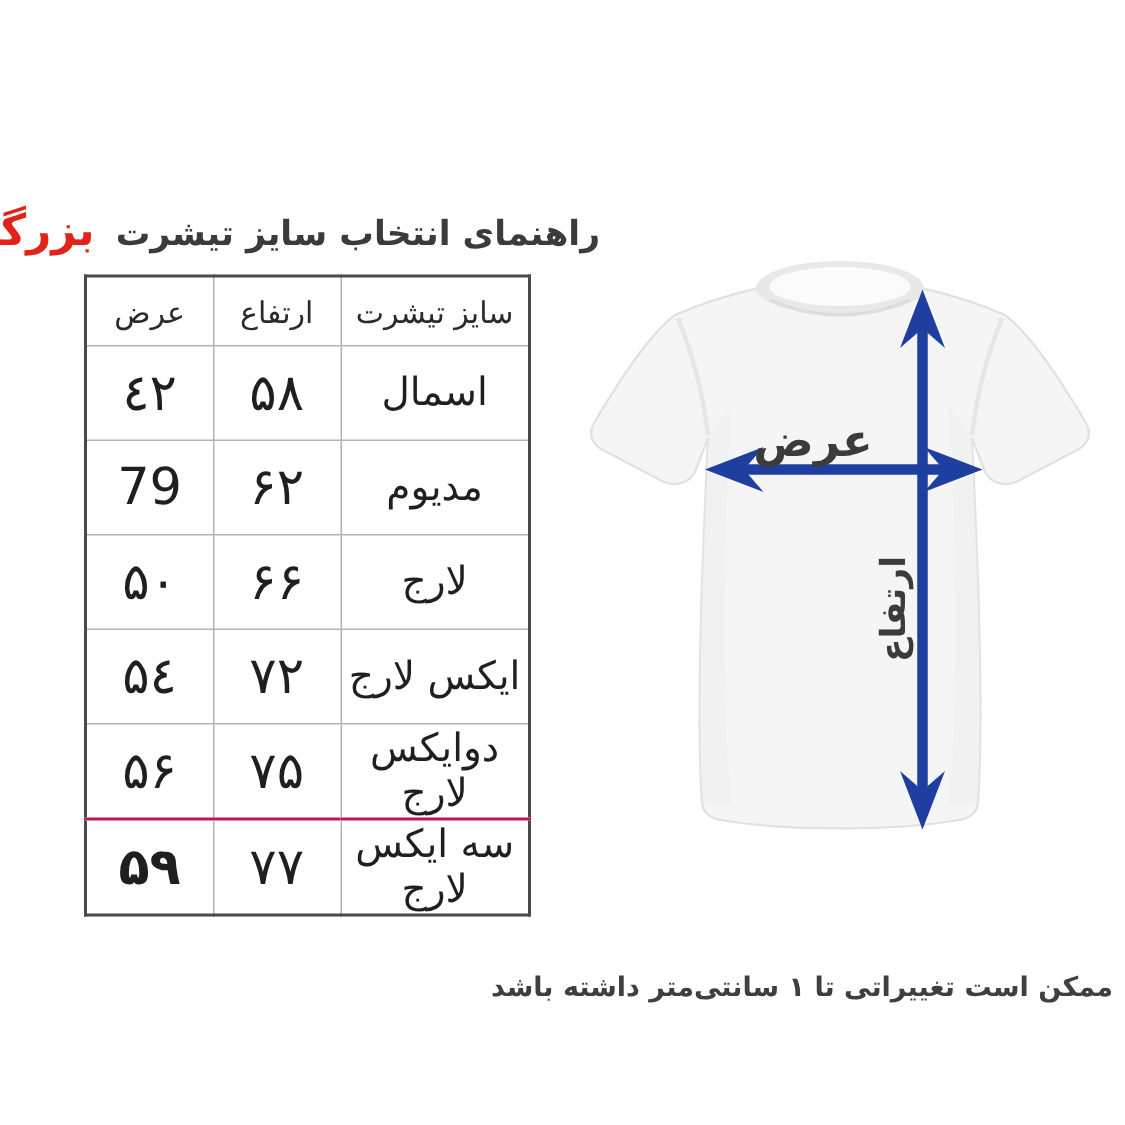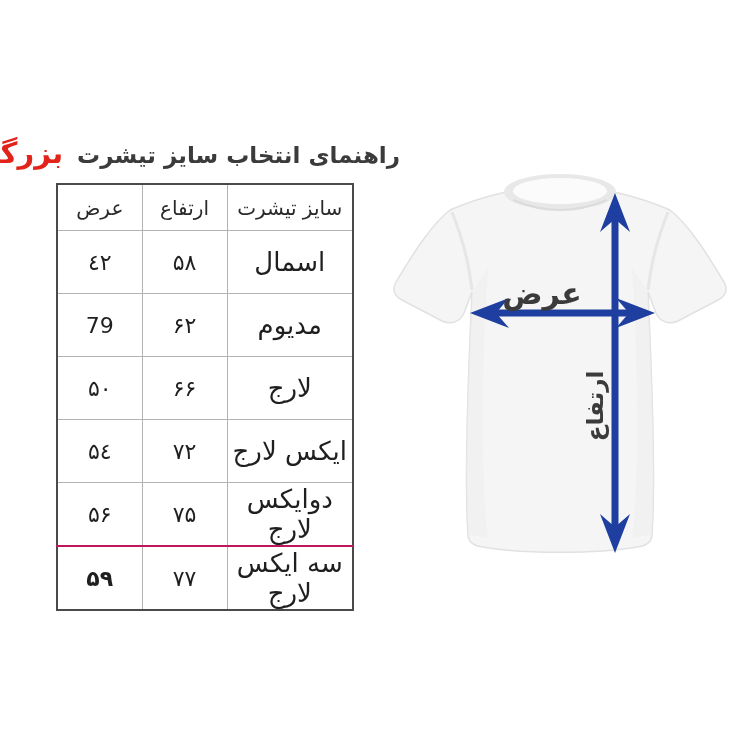--- a/index.html
+++ b/index.html
@@ -25,21 +25,21 @@
     border:2px solid #4a4a4a;
     background:#ffffff;
   }
   table.sizes td {
     border:1px solid #b3b3b3;
     text-align:center; vertical-align:middle;
     color:#1f1f1f; padding:0;
   }
   table.sizes thead td { height:45px; font-size:20px; color:#2a2a2a; }
   table.sizes tbody td { height:62px; font-size:26px; }
-  table.sizes td.num { font-size:22px; }
+  table.sizes td.num { font-size:34px; }
   table.sizes tr.sep td { border-top:2px solid #be185d; }
   table.sizes td.bold { font-weight:bold; }
 
   
   .diagram { position:absolute; left:392px; top:148px; width:360px; height:425px; }
 
   
   .notes {
     position:absolute; top:645px; right:8px;
     direction:rtl; text-align:right; white-space:nowrap;
@@ -133,13 +133,16 @@
     <line x1="98" y1="165" x2="243" y2="165" stroke="#1e3fa0" stroke-width="7"></line>
     <path d="M78,165 L117,150 L104,165 L117,180 Z"></path>
     <path d="M263,165 L224,150 L237,165 L224,180 Z"></path>
   </g>
 
   <text x="150" y="156" text-anchor="middle" font-size="30" font-weight="bold" fill="#3b3b3b">عرض</text>
   <text transform="translate(211,258) rotate(-90)" text-anchor="middle" font-size="23" font-weight="bold" fill="#3b3b3b">ارتفاع</text>
 </svg>
 
 <div class="notes" dir="rtl">
+  <div>
+    <span>ممکن است تغییراتی تا ۱ سانتی‌متر داشته باشد</span>
+  </div>
 </div>
 
 </body></html>

